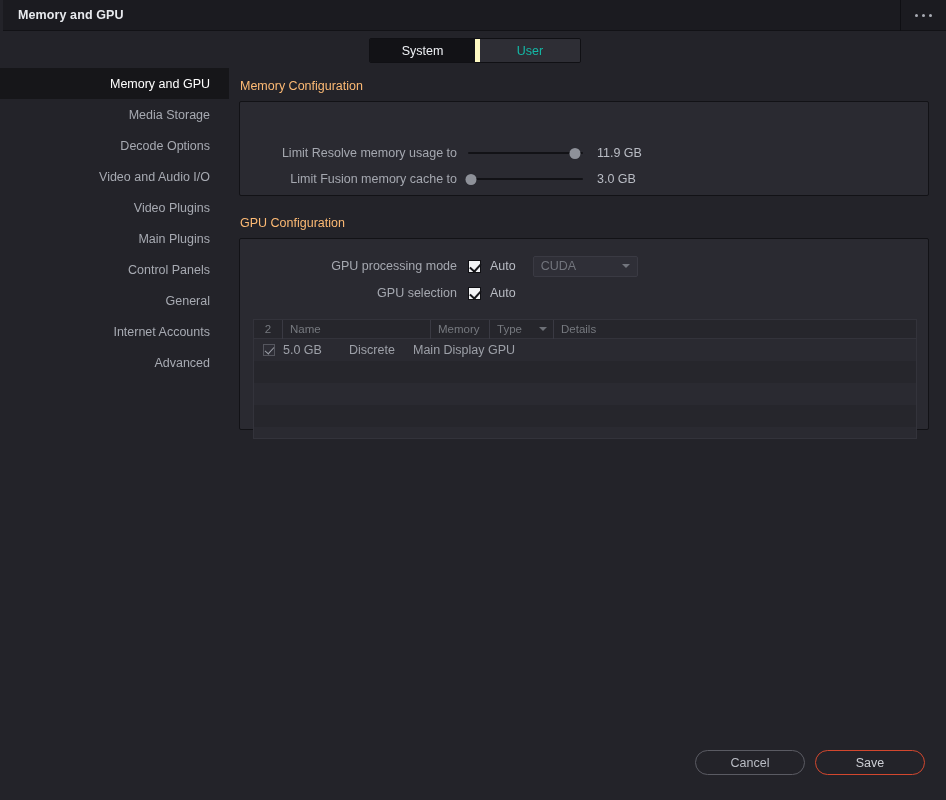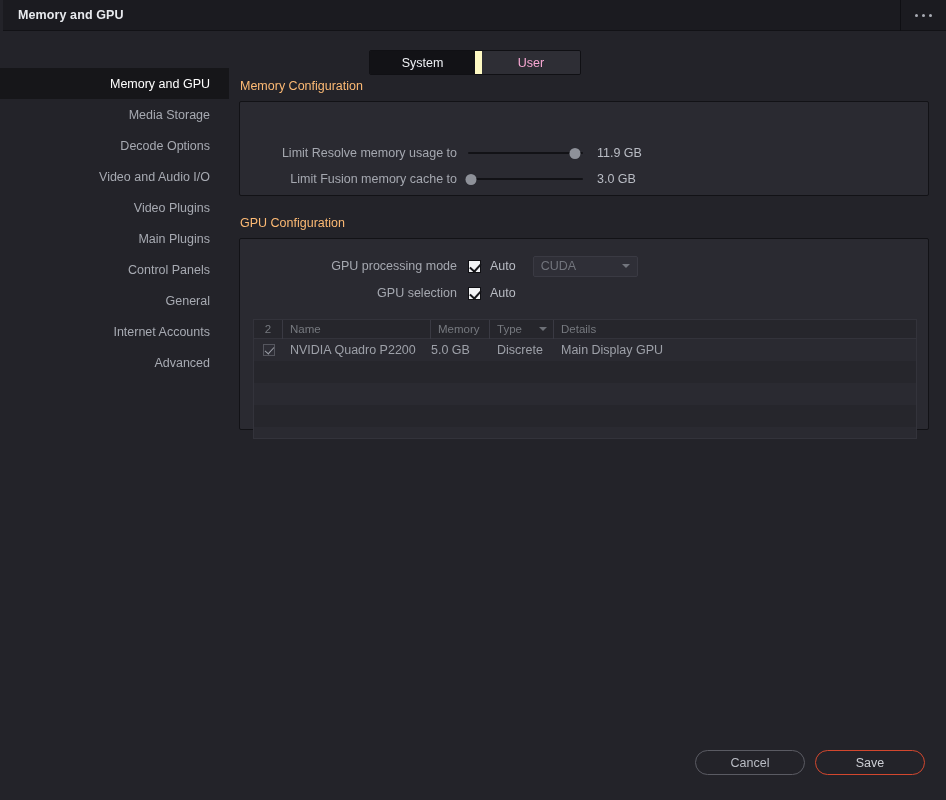--- a/index.html
+++ b/index.html
@@ -51,21 +51,21 @@
   }
   .titlebar-menu .dot {
     width: 3px; height: 3px;
     border-radius: 50%;
     background: #a9acb4;
   }
 
   
   .tabbar {
     position: absolute;
-    left: 0; top: 43px;
+    left: 0; top: 31px;
     width: 946px; height: 37px;
     background: #232329;
   }
   .tabgroup {
     position: absolute;
     left: 369px; top: 7px;
     display: flex;
     border: 1px solid #101014;
     border-radius: 2px;
     overflow: hidden;
@@ -77,22 +77,22 @@
     justify-content: center;
     font-size: 12.5px;
     cursor: default;
   }
   .tab.active {
     background: #121216;
     color: #eef0f4;
   }
   .tab.inactive {
     background: #2e2e35;
-    color: #f9a8d4;
-    border-left: 7px solid #fef9c3;
+    color: #14b8a6;
+    border-left: 5px solid #fef9c3;
   }
 
   
   .sidebar {
     position: absolute;
     left: 0; top: 68px;
     width: 229px; height: 732px;
     background: #232329;
   }
   .sidebar-item {
@@ -432,21 +432,20 @@
           <span>Type</span>
           <span class="th-caret"></span>
         </div>
         <div class="gpu-th c-details">Details</div>
       </div>
 
       <div class="gpu-row data">
         <div class="gpu-td c-sel">
           <span class="row-checkbox"></span>
         </div>
-        <div class="gpu-td c-name">NVIDIA Quadro P2200</div>
         <div class="gpu-td c-memory">5.0 GB</div>
         <div class="gpu-td c-type">Discrete</div>
         <div class="gpu-td c-details">Main Display GPU</div>
       </div>
 
       <div class="gpu-row empty-a"></div>
       <div class="gpu-row empty-b"></div>
       <div class="gpu-row empty-a"></div>
       <div class="gpu-row empty-b"></div>
 

